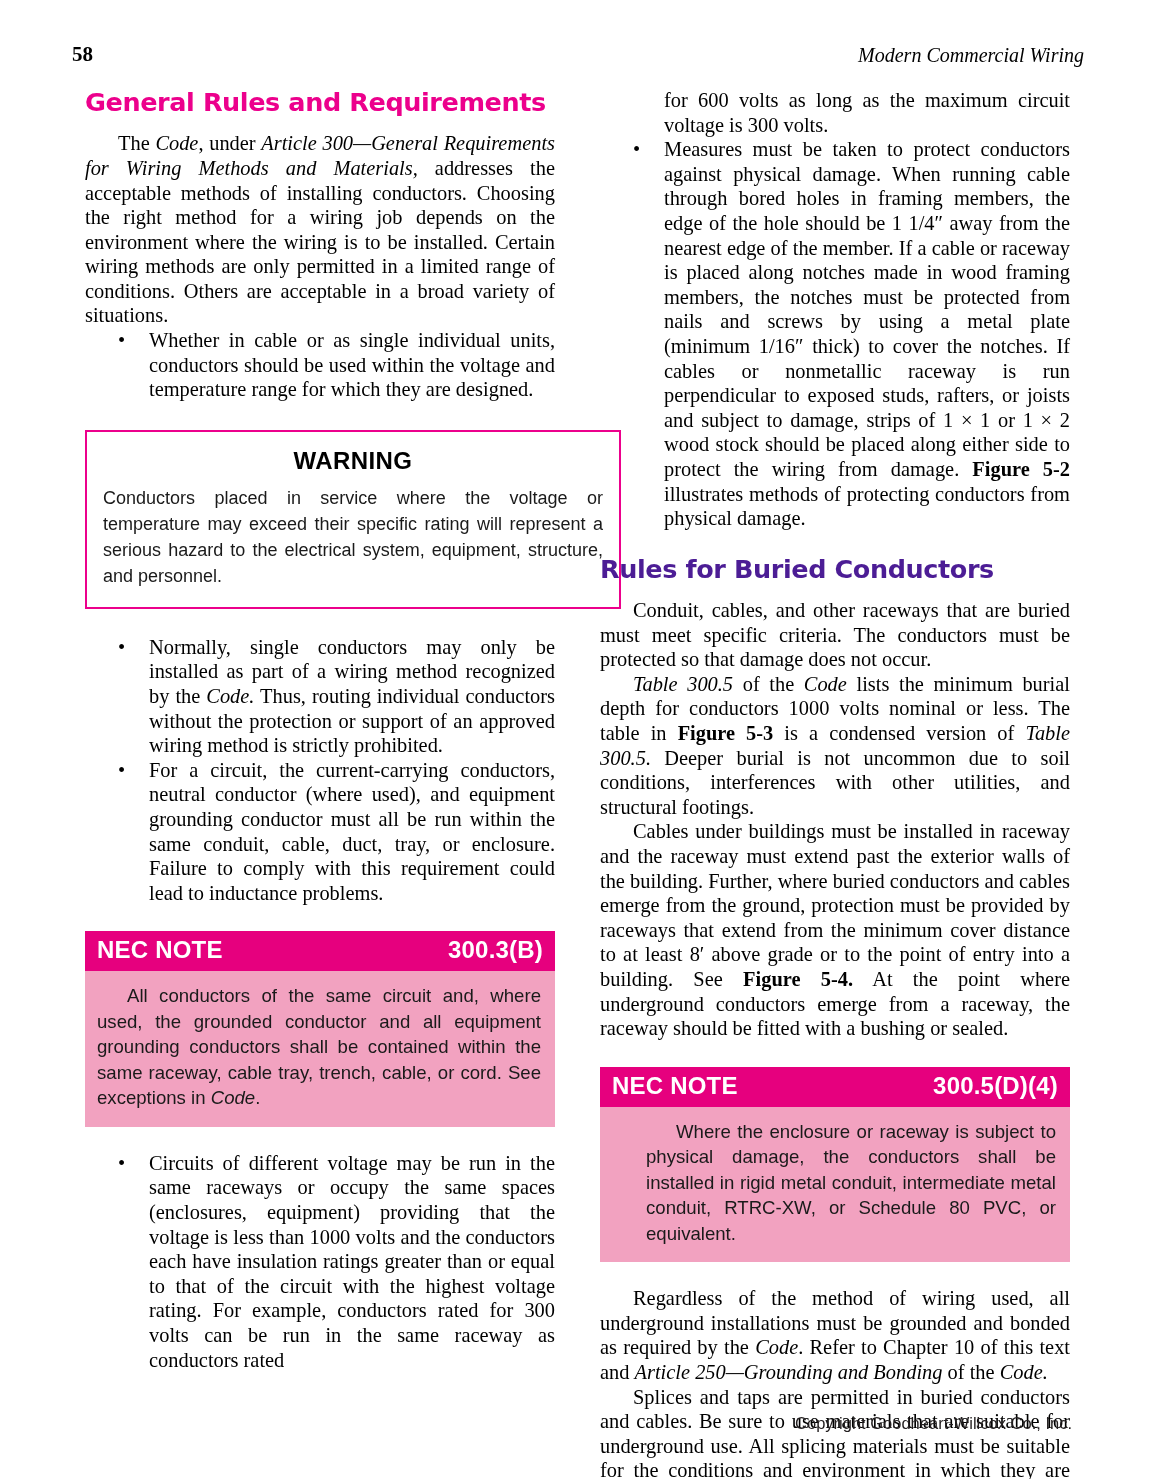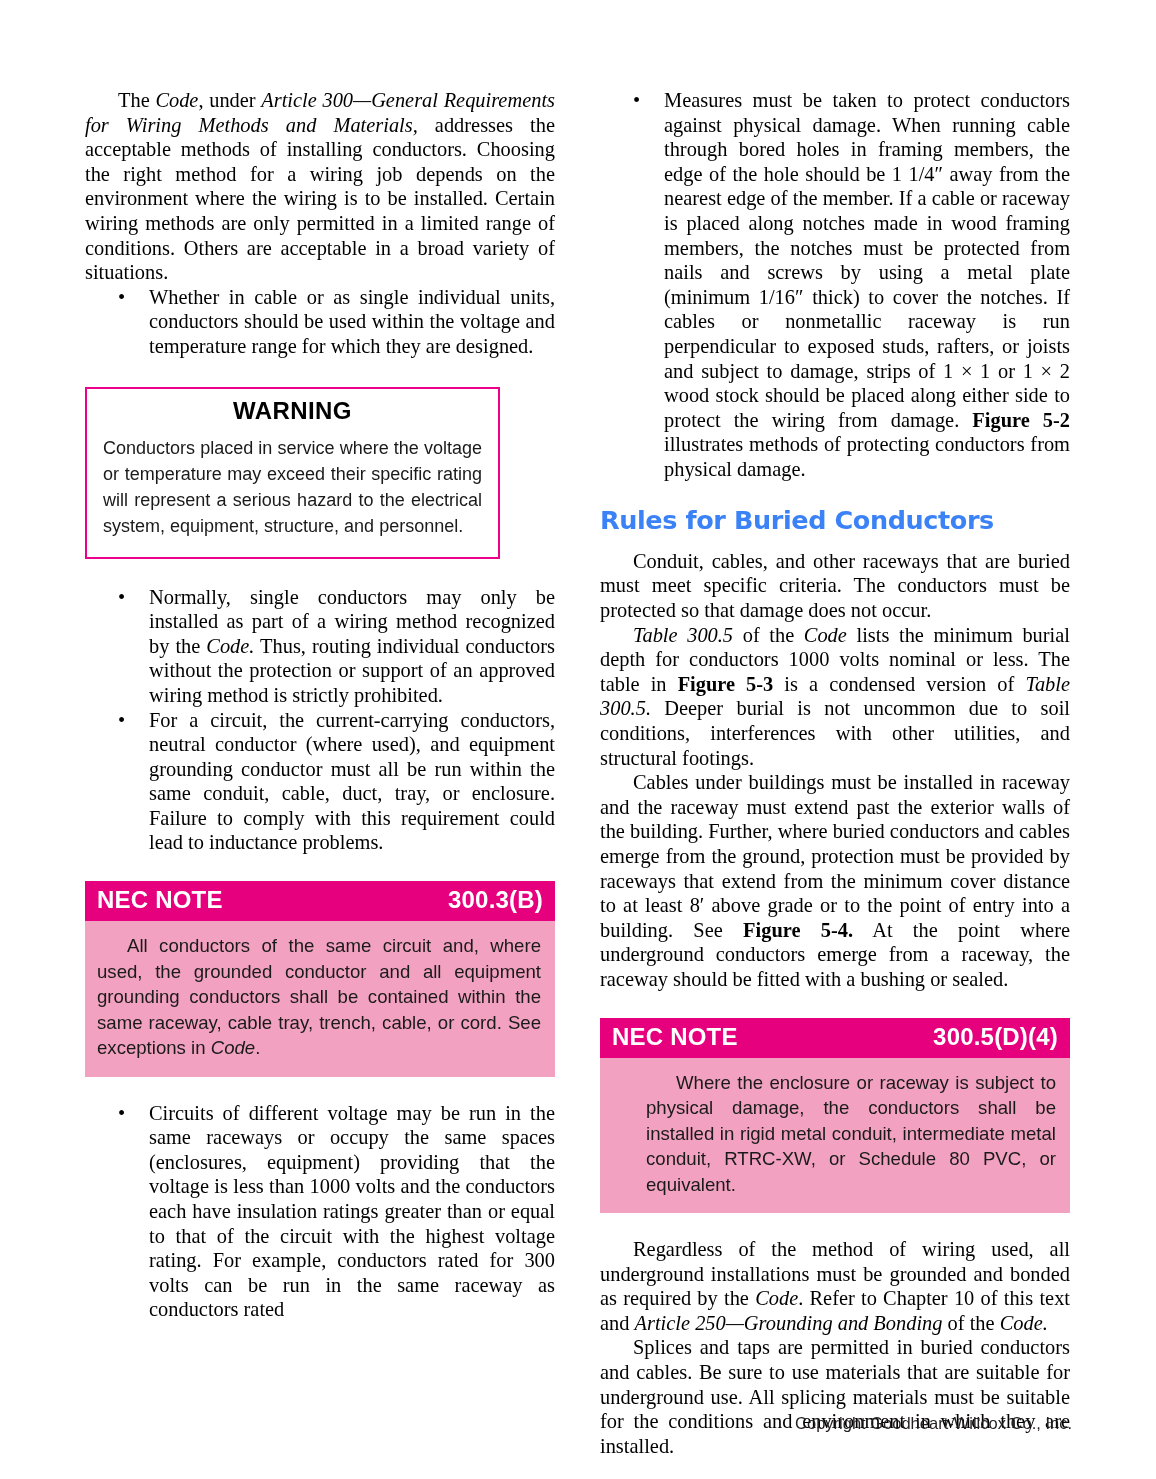--- a/index.html
+++ b/index.html
@@ -62,21 +62,21 @@
   h1.sec-head-pink,
   h1.sec-head-black {
     margin: 0 0 14px 0;
     font-family: "DejaVu Sans", sans-serif;
     font-weight: bold;
     font-size: 25.5px;
     line-height: 1.15;
     letter-spacing: -0.4px;
   }
   h1.sec-head-pink  { color: #ec008c; }
-  h1.sec-head-black { color: #3b82f6; margin-top: 24px; }
+  h1.sec-head-black { color: #4c1d95; margin-top: 24px; }
 
   
   p.body {
     margin: 0;
     font-size: 20.4px;
     line-height: 24.6px;
     text-align: justify;
     text-indent: 33px;
     hyphens: none;
   }
@@ -104,22 +104,22 @@
     font-size: 20.4px;
     line-height: 24.6px;
   }
 
   
   .warning-box {
     box-sizing: border-box;
     border: 2.5px solid #ec008c;
     background: #ffffff;
     margin: 28px 0 26px 0;
-    padding: 8px 16px 18px 16px;
-    width: 415px;
+    padding: 15px 16px 18px 16px;
+    width: 536px;
   }
   .warning-title {
     font-family: "Liberation Sans", sans-serif;
     font-weight: bold;
     font-size: 24px;
     text-align: center;
     letter-spacing: 0.4px;
     margin-bottom: 10px;
   }
   .warning-text {
@@ -166,23 +166,28 @@
     font-family: "Liberation Sans", sans-serif;
     font-size: 16.5px;
     color: #231f20;
   }
 </style>
 </head>
 <body>
 
 <div class="page">
 
+  <div class="running-head">
+    <div class="folio">58</div>
+    <div class="book-title">Modern Commercial Wiring</div>
+  </div>
 
   <div class="col col-left">
 
+    <h1 class="sec-head-pink">General Rules and Requirements</h1>
 
     <p class="body"><span>The </span><span class="it">Code</span><span>, under </span><span class="it">Article 300—General Requirements for Wiring Methods and Materials,</span><span> addresses the acceptable methods of installing conductors. Choosing the right method for a wiring job depends on the environment where the wiring is to be installed. Certain wiring methods are only permitted in a limited range of conditions. Others are acceptable in a broad variety of situations.</span></p>
 
 
     <ul class="bullets">
       <li>
         <span class="dot">•</span><span>Whether in cable or as single individual units, conductors should be used within the voltage and temperature range for which they are designed.</span>
       </li>
     </ul>
 
@@ -212,20 +217,23 @@
       <li>
         <span class="dot">•</span><span>Circuits of different voltage may be run in the same raceways or occupy the same spaces (enclosures, equipment) providing that the voltage is less than 1000 volts and the conductors each have insulation ratings greater than or equal to that of the circuit with the highest voltage rating. For example, conductors rated for 300 volts can be run in the same raceway as conductors rated</span>
       </li>
     </ul>
 
   </div>
 
   <div class="col col-right">
 
     <ul class="bullets">
+      <li style="padding-left:64px;">
+        <span>for 600 volts as long as the maximum circuit voltage is 300 volts.</span>
+      </li>
       <li>
         <span class="dot">•</span><span>Measures must be taken to protect conductors against physical damage. When running cable through bored holes in framing members, the edge of the hole should be 1 1/4″ away from the nearest edge of the member. If a cable or raceway is placed along notches made in wood framing members, the notches must be protected from nails and screws by using a metal plate (minimum 1/16″ thick) to cover the notches. If cables or nonmetallic raceway is run perpendicular to exposed studs, rafters, or joists and subject to damage, strips of 1 × 1 or 1 × 2 wood stock should be placed along either side to protect the wiring from damage. </span><span class="bd">Figure 5-2</span><span> illustrates methods of protecting conductors from physical damage.</span>
       </li>
     </ul>
 
     <h1 class="sec-head-black">Rules for Buried Conductors</h1>
 
     <p class="body">Conduit, cables, and other raceways that are buried must meet specific criteria. The conductors must be protected so that damage does not occur.</p>
 
     <p class="body"><span class="it">Table 300.5</span><span> of the </span><span class="it">Code</span><span> lists the minimum burial depth for conductors 1000 volts nominal or less. The table in </span><span class="bd">Figure 5-3</span><span> is a condensed version of </span><span class="it">Table 300.5.</span><span> Deeper burial is not uncommon due to soil conditions, interferences with other utilities, and structural footings.</span></p>

